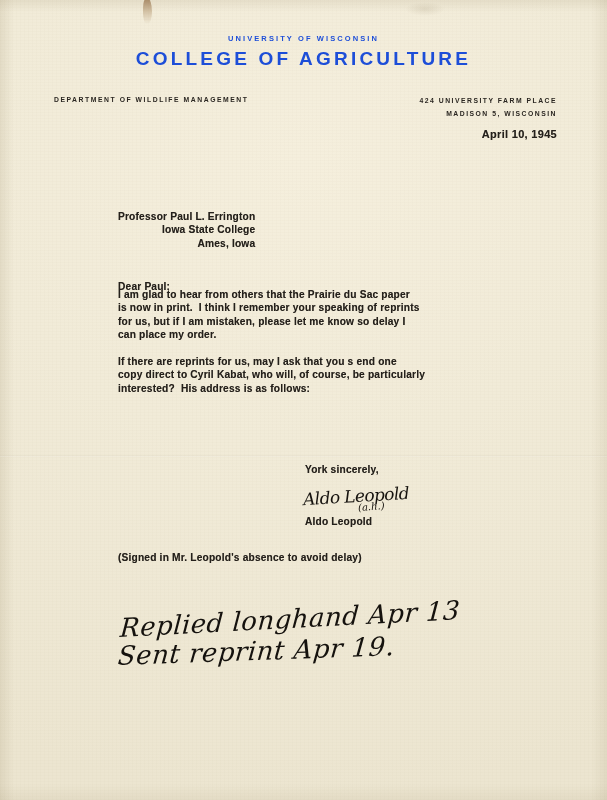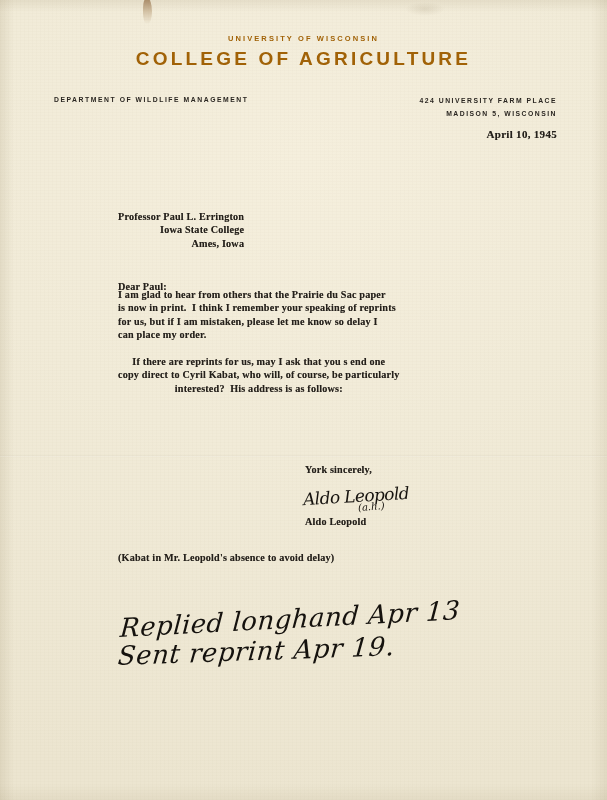--- a/index.html
+++ b/index.html
@@ -60,21 +60,21 @@
     left: 405px; top: 2px;
     width: 40px; height: 14px;
     background: radial-gradient(ellipse at center, rgba(150,135,105,.18), rgba(150,135,105,0) 70%);
   }
 
   
   #letterhead {
     position: absolute;
     left: 0; right: 0; top: 34px;
     text-align: center;
-    color: #a16207;
+    color: #1d4ed8;
   }
   #lh-university {
     font-size: 7.5px;
     letter-spacing: 2.1px;
     font-weight: 700;
     text-transform: uppercase;
     line-height: 10px;
   }
   #lh-college {
     font-size: 19px;
@@ -106,21 +106,21 @@
     font-size: 6.8px;
     letter-spacing: 1.5px;
     font-weight: 700;
     text-transform: uppercase;
     line-height: 13px;
     white-space: nowrap;
   }
 
   
   .tw {
-    font-family: Liberation Serif, serif;
+    font-family: Liberation Sans, sans-serif;
     color: #24201b;
     font-weight: 700;
     font-size: 10.2px;
     line-height: 13.4px;
     letter-spacing: .18px;
     white-space: pre;
     text-shadow: 0 0 .6px rgba(40,34,26,.45);
   }
 
   #date-line {
@@ -137,21 +137,21 @@
   #salutation {
     position: absolute;
     left: 118px; top: 280px;
   }
   #para-1 {
     position: absolute;
     left: 118px; top: 288px;
   }
   #para-2 {
     position: absolute;
-    left: 118px; top: 355px; text-align: center;
+    left: 118px; top: 355px;
   }
   #mail-address {
     position: absolute;
     left: 228px; top: 396px;
   }
   #closing {
     position: absolute;
     left: 305px; top: 463px;
   }
   #signer-name {
@@ -242,18 +242,18 @@
 interested?  His address is as follows:</div>
 
 
   <div id="closing" class="tw">York sincerely,</div>
 
   <div id="signature" class="hand">Aldo Leopold</div>
   <div id="signature-initials" class="hand">(a.h.)</div>
 
   <div id="signer-name" class="tw">Aldo Leopold</div>
 
-  <div id="absence-note" class="tw">(Kabat in Mr. Leopold's absence to avoid delay)</div>
+  <div id="absence-note" class="tw">(Signed in Mr. Leopold's absence to avoid delay)</div>
 
   <div id="note-line-1" class="hand">Replied longhand Apr 13</div>
   <div id="note-line-2" class="hand">Sent reprint Apr 19.</div>
 
 </div>
 
 </body></html>

